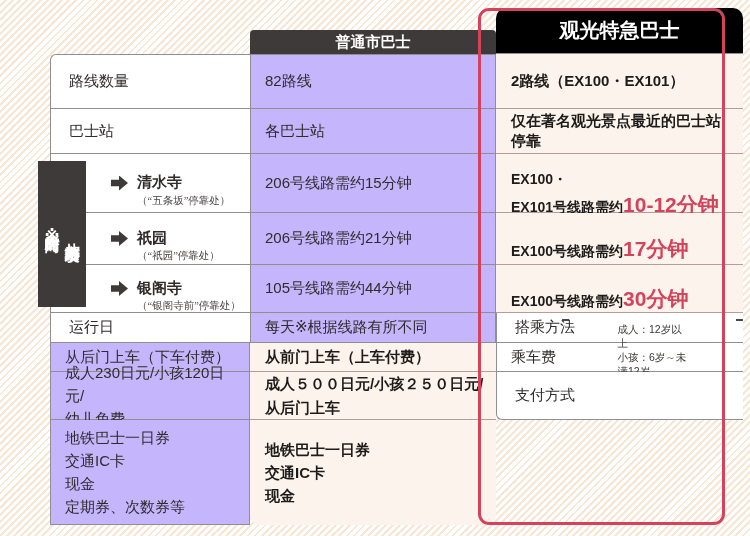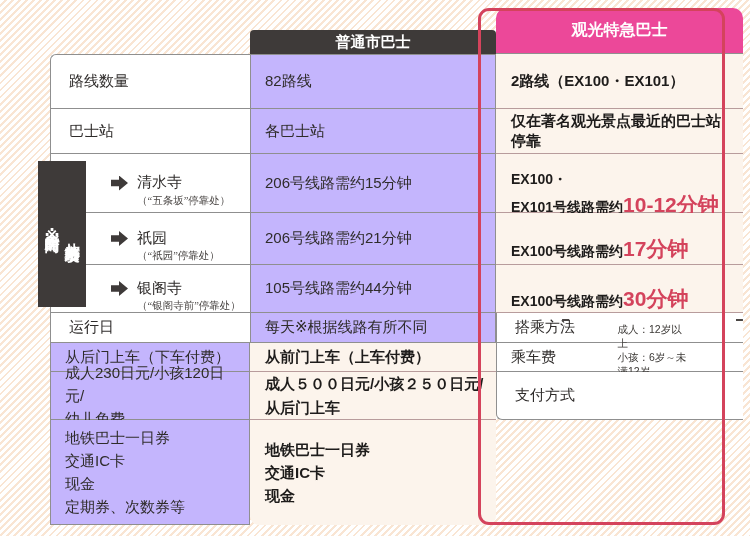--- a/index.html
+++ b/index.html
@@ -22,36 +22,36 @@
   .corner-tl{border-top-left-radius:6px;}
   .corner-bl{border-bottom-left-radius:6px;}
   
   .c3{background:#fcf4ec;border-bottom:1px solid #b89c9c;padding-left:15px;padding-right:8px;
       font-weight:bold;color:#1e1c1b;}
   .c3-last{border-bottom:none;border-bottom-left-radius:9px;border-bottom-right-radius:9px;}
   .hdr-spacer{background:transparent;}
   .hdr-regular{align-self:end;width:100%;height:24px;background:#3e3a39;color:#ffffff;
       font-size:15px;font-weight:bold;display:flex;align-items:center;justify-content:center;
       border-radius:4px 4px 0 0;box-sizing:border-box;}
-  .hdr-express{background:#ec4899;color:#ffffff;font-size:16px;font-weight:bold;
+  .hdr-express{background:#000000;color:#ffffff;font-size:20px;font-weight:bold;
       display:flex;align-items:center;justify-content:center;border-radius:10px 10px 0 0;
       border-bottom:1px solid #8f8f8f;box-sizing:border-box;}
   .express-frame{position:absolute;left:446px;top:0;width:247px;height:517px;
       border:3px solid #d4435c;border-radius:11px;box-sizing:border-box;pointer-events:none;z-index:5;}
   
   .vbox{position:absolute;left:6px;top:153px;width:48px;height:146px;background:#3e3a39;z-index:3;
       display:flex;align-items:center;justify-content:center;}
   .vtext{writing-mode:vertical-rl;text-align:center;color:#ffffff;font-weight:bold;
       font-size:15px;letter-spacing:1px;line-height:1.35;}
   .vtext span{display:block;}
   
   .dest{padding-left:60px;gap:9px;}
   .arrow{width:17px;height:15px;background:#3e3a39;flex:0 0 17px;
       clip-path:polygon(0 28%,47% 28%,47% 0,100% 50%,47% 100%,47% 72%,0 72%);}
-  .dest-name{font-weight:normal;font-size:15px;color:#2f2c2b;margin-top:14px;}
+  .dest-name{font-weight:bold;font-size:15px;color:#2f2c2b;margin-top:14px;}
   .dest-note{font-size:10.5px;color:#4a4644;margin-top:1px;font-family:Liberation Serif, serif;}
   
   .exline{line-height:1.45;}
   .pre{white-space:pre-line;}
   .hl{color:#d4435c;font-size:21px;font-weight:bold;}
   .ex-prefix{font-size:14px;font-weight:bold;}
   
   .fare-wrap{gap:6px;padding-left:14px;}
   .fare-label{flex:0 0 auto;}
   .age-note{display:flex;align-items:flex-start;gap:44px;}

